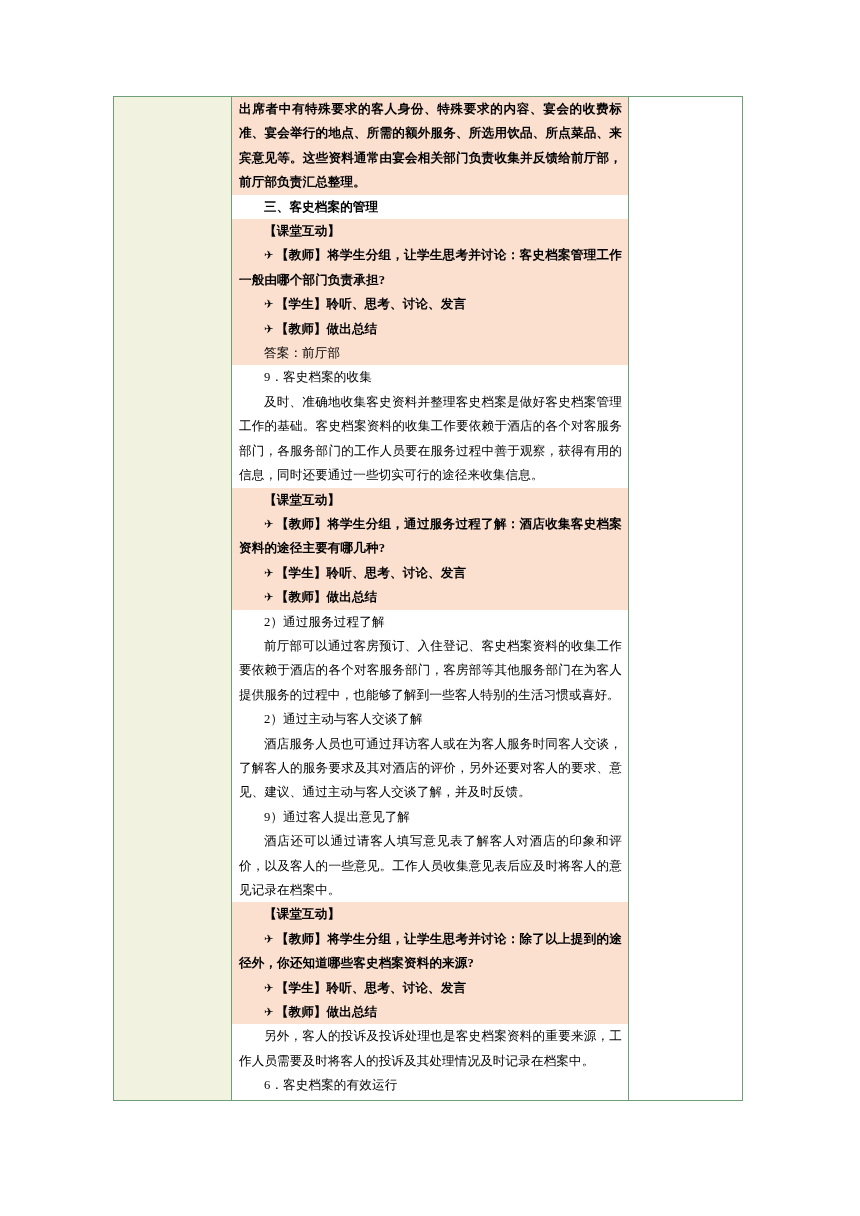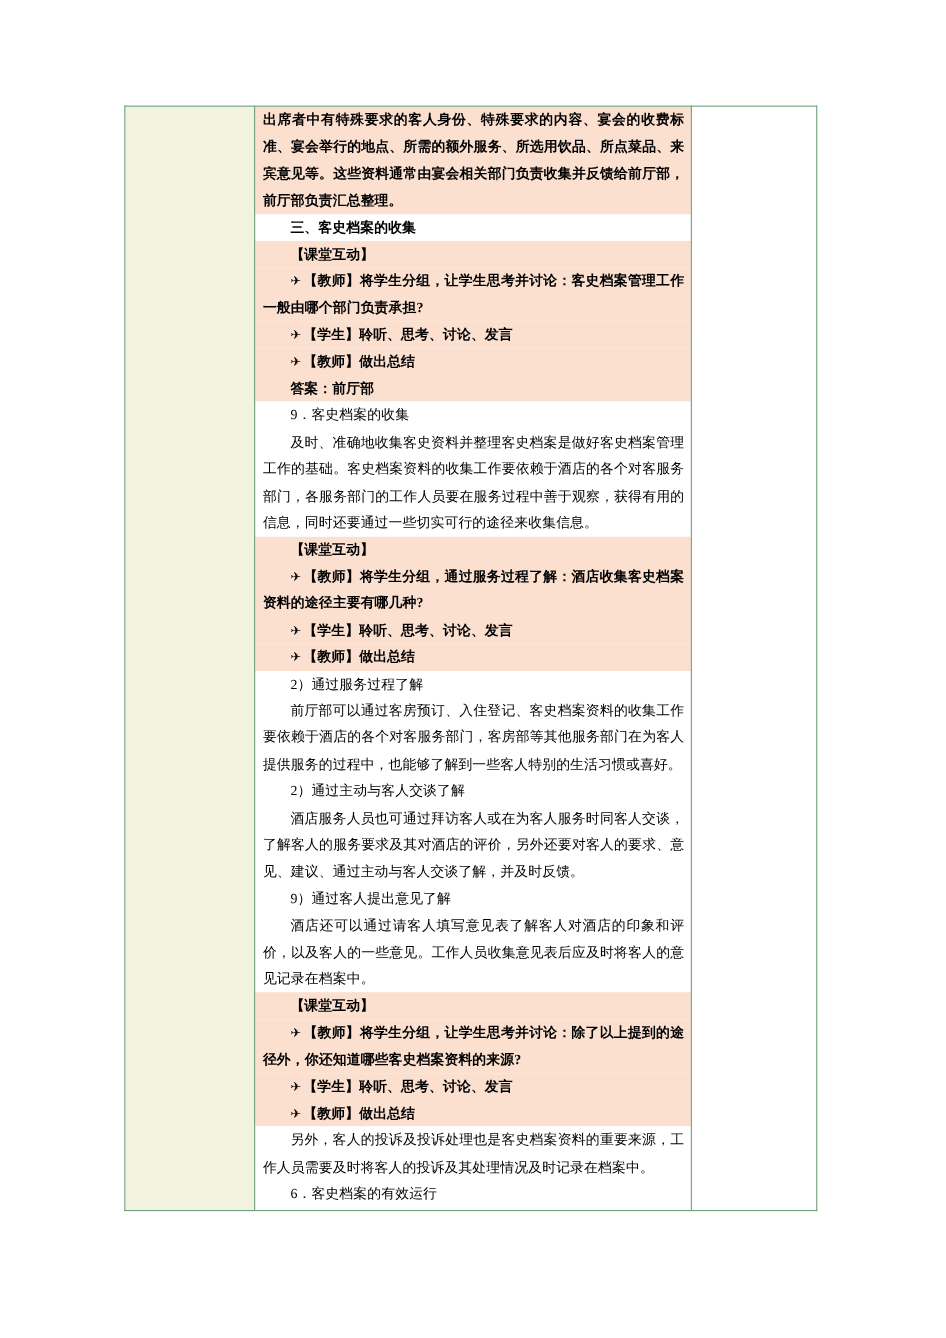--- a/index.html
+++ b/index.html
@@ -103,41 +103,41 @@
       </td>
 
       <td class="col-main">
         <div class="main-inner">
 
           <div class="hl">
             <p class="blk ind0">出席者中有特殊要求的客人身份、特殊要求的内容、宴会的收费标准、宴会举行的地点、所需的额外服务、所选用饮品、所点菜品、来宾意见等。这些资料通常由宴会相关部门负责收集并反馈给前厅部，前厅部负责汇总整理。</p>
           </div>
 
           <div class="plain">
-            <p class="blk ind1" style="font-weight:bold">三、客史档案的收集</p>
+            <p class="blk ind1" style="font-weight:bold">三、客史档案的管理</p>
           </div>
 
           <div class="hl">
             <p class="blk ind1" style="font-weight:bold">【课堂互动】</p>
           </div>
 
           <div class="hl">
             <p class="blk ind1" style="font-weight:bold"><span class="arrow">✈</span><span>【教师】将学生分组，让学生思考并讨论：客史档案管理工作一般由哪个部门负责承担?</span></p>
           </div>
 
           <div class="hl">
             <p class="blk ind1" style="font-weight:bold"><span class="arrow">✈</span><span>【学生】聆听、思考、讨论、发言</span></p>
           </div>
 
           <div class="hl">
             <p class="blk ind1" style="font-weight:bold"><span class="arrow">✈</span><span>【教师】做出总结</span></p>
           </div>
 
           <div class="hl">
-            <p class="blk ind1" style="font-weight:bold">答案：前厅部</p>
+            <p class="blk ind1" style="font-weight:normal">答案：前厅部</p>
           </div>
 
           <div class="plain">
             <p class="blk ind1">9．客史档案的收集</p>
           </div>
 
           <div class="plain">
             <p class="blk ind1">及时、准确地收集客史资料并整理客史档案是做好客史档案管理工作的基础。客史档案资料的收集工作要依赖于酒店的各个对客服务部门，各服务部门的工作人员要在服务过程中善于观察，获得有用的信息，同时还要通过一些切实可行的途径来收集信息。</p>
           </div>
 

